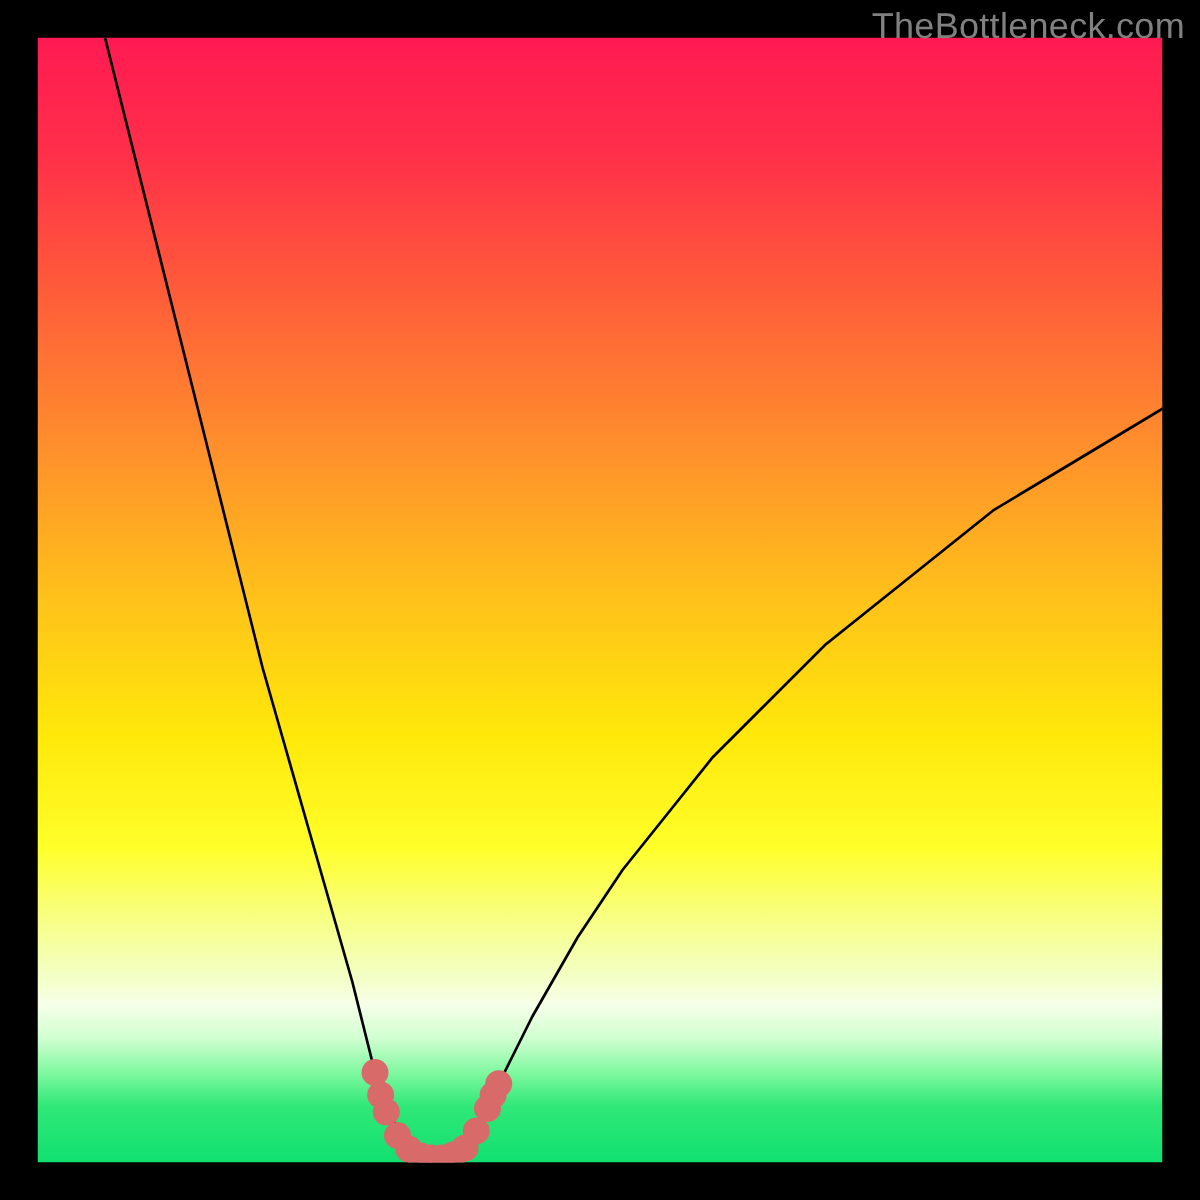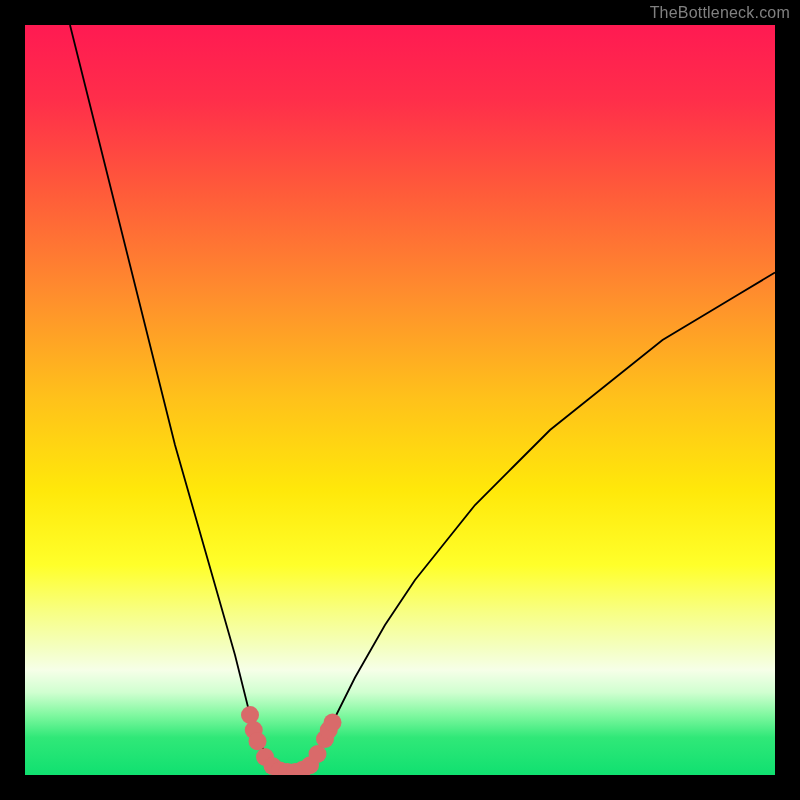--- a/index.html
+++ b/index.html
@@ -21,21 +21,21 @@
     left: 25px;
     top: 25px;
     width: 750px;
     height: 750px;
   }
   .watermark {
     position: absolute;
     top: 4px;
     right: 10px;
     color: #808080;
-    font-size: 16px;
+    font-size: 24px;
     font-weight: 500;
     letter-spacing: 0.2px;
     z-index: 50;
     margin-left: 44px;
   }
 </style>
 </head>
 <body>
 
 <div class="frame">

